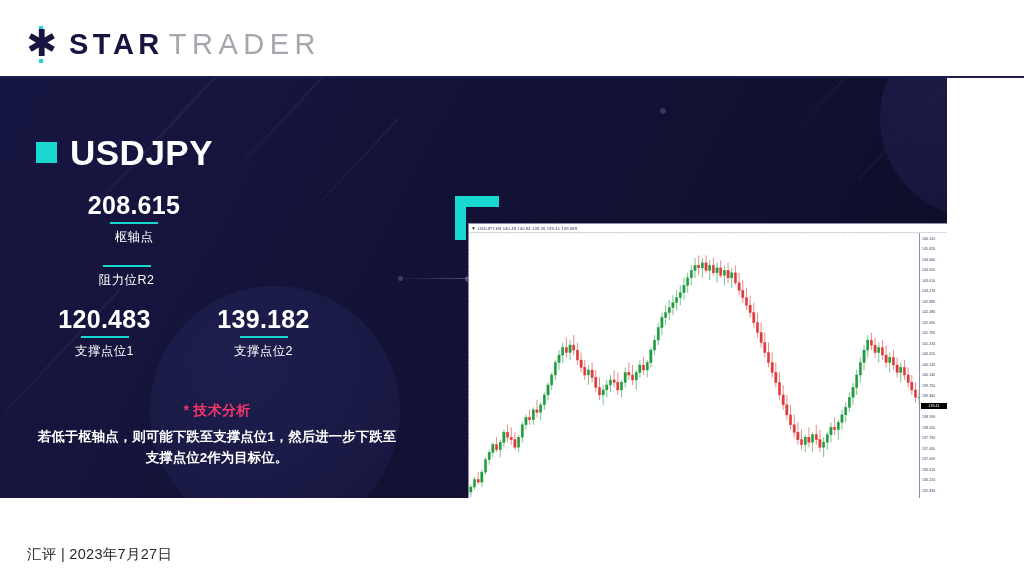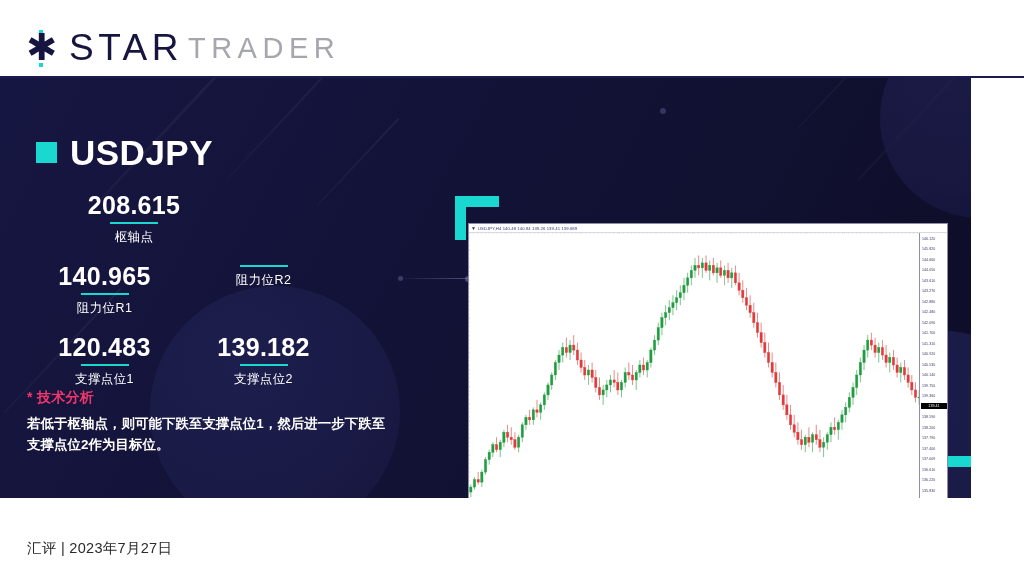--- a/index.html
+++ b/index.html
@@ -47,22 +47,22 @@
   }
   .logo-dot-top, .logo-dot-bottom {
     position: absolute;
     left: 13px;
     width: 4px; height: 4px;
     background: #1ad7d7;
   }
   .logo-dot-top { top: -1px; }
   .logo-dot-bottom { bottom: -2px; }
   .logo-star-word {
-    font-size: 37px;
-    font-weight: 400;
+    font-size: 29px;
+    font-weight: 700;
     letter-spacing: 4.5px;
     color: #15153f;
   }
   .logo-trader-word {
     font-size: 29px;
     font-weight: 400;
     letter-spacing: 5.5px;
     color: #a6a6ae;
     margin-left: 5px;
   }
@@ -75,21 +75,20 @@
   }
 
   
   #stage {
     position: absolute;
     left: 0; top: 78px;
     width: 947px; height: 420px;
     overflow: hidden;
     background:
       linear-gradient(118deg, #161642 0%, #131339 38%, #10102f 72%, #0d0d28 100%);
-    padding-left: 24px;
   }
   .streak {
     position: absolute;
     background: linear-gradient(to bottom right, rgba(255,255,255,0.075), rgba(255,255,255,0));
     transform: rotate(43deg);
     transform-origin: top left;
     border-radius: 2px;
   }
   .bg-dot {
     position: absolute;
@@ -169,23 +168,24 @@
   }
   .lvl-label {
     color: #ffffff;
     font-size: 12.5px;
     font-weight: 400;
     letter-spacing: 0.4px;
   }
 
   #analysis {
     position: absolute;
-    left: 27px; top: 311px;
+    left: 27px; top: 324px;
     width: 380px;
     z-index: 3;
+    text-align: center;
   }
   #analysis-title {
     color: #f0366a;
     font-size: 14px;
     font-weight: 700;
     margin-bottom: 7px;
     letter-spacing: 0.3px;
   }
   .analysis-line {
     color: #ffffff;
@@ -285,21 +285,21 @@
 
   
   #footer {
     position: absolute;
     left: 0; top: 498px;
     width: 1024px; height: 78px;
     background: #ffffff;
   }
   #footer-text {
     position: absolute;
-    left: 27px; top: 41px;
+    left: 27px; top: 47px;
     color: #2a2a2a;
     font-size: 14.5px;
     letter-spacing: 0.3px;
   }
 </style>
 </head>
 <body>
 
 <div id="page">
 
@@ -350,25 +350,20 @@
 
     <div id="levels">
       <div class="lvl-row">
         <div class="lvl lvl-wide">
           <div class="lvl-value">208.615</div>
           <div class="lvl-underline"></div>
           <div class="lvl-label">枢轴点</div>
         </div>
       </div>
       <div class="lvl-row">
-        <div class="lvl lvl-a">
-          <div class="lvl-value">140.965</div>
-          <div class="lvl-underline"></div>
-          <div class="lvl-label">阻力位R1</div>
-        </div>
         <div class="lvl lvl-b">
           <div class="lvl-underline"></div>
           <div class="lvl-label">阻力位R2</div>
         </div>
       </div>
       <div class="lvl-row">
         <div class="lvl lvl-a">
           <div class="lvl-value">120.483</div>
           <div class="lvl-underline"></div>
           <div class="lvl-label">支撑点位1</div>

